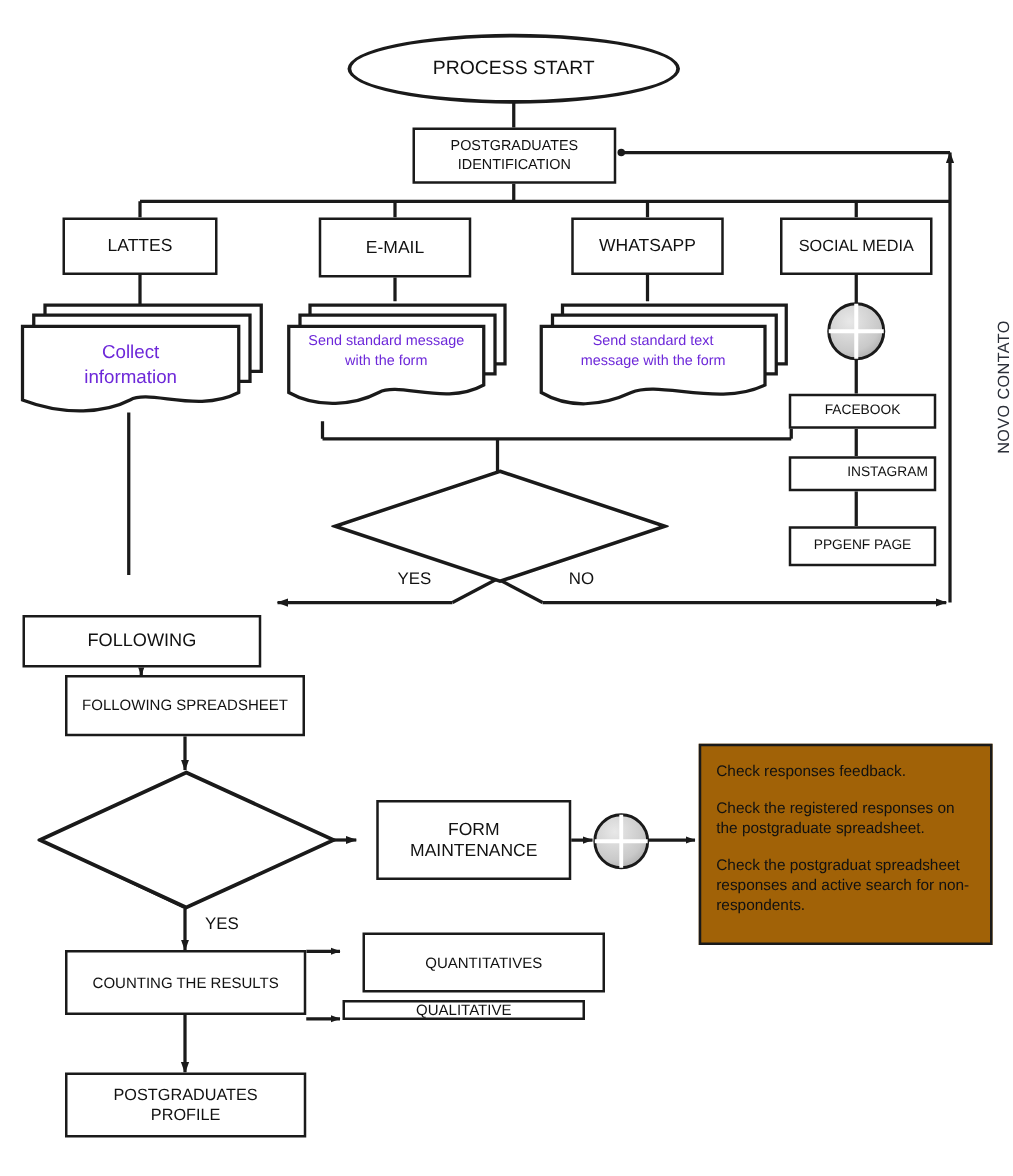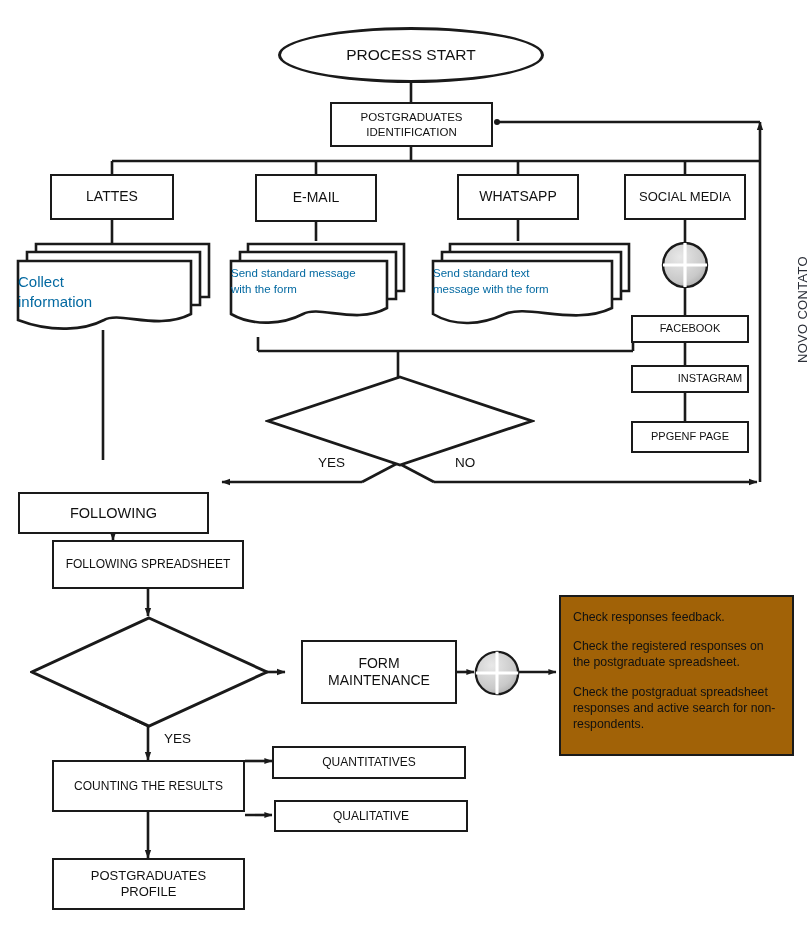--- a/index.html
+++ b/index.html
@@ -44,25 +44,25 @@
   }
   svg.docs{
     position:absolute;
     left:0;top:0;
     width:810px;height:941px;
     overflow:visible;
     z-index:4;
   }
   .doclabel{
     position:absolute;
-    text-align:left;
+    text-align:center;
     line-height:1.35;
     white-space:pre-line;
     z-index:6;
-    color:#0369a1;
+    color:#6d28d9;
   }
   .edgelabel{
     position:absolute;
     z-index:6;
     color:#111111;
     white-space:nowrap;
   }
   .vlabel{
     position:absolute;
     z-index:6;
@@ -297,25 +297,25 @@
   <div class="notebox" style="left:559px;top:595px;width:235px;height:161px;font-size:12.3px;">
     <p>Check responses feedback.</p>
     <p>Check the registered responses on the postgraduate spreadsheet.</p>
     <p>Check the postgraduat spreadsheet responses and active search for non-respondents.</p>
   </div>
 
   <div class="node" style="left:52px;top:760px;width:193px;height:52px;font-size:12px;">
     <span class="txt">COUNTING THE RESULTS</span>
   </div>
 
-  <div class="node" style="left:272px;top:746px;width:194px;height:33px;font-size:12px;">
+  <div class="node" style="left:290px;top:746px;width:194px;height:48px;font-size:12px;">
     <span class="txt">QUANTITATIVES</span>
   </div>
 
-  <div class="node" style="left:274px;top:800px;width:194px;height:32px;font-size:12px;justify-content:center;">
+  <div class="node" style="left:274px;top:800px;width:194px;height:16px;font-size:12px;justify-content:center;">
     <span class="txt">QUALITATIVE</span>
   </div>
 
   <div class="node" style="left:52px;top:858px;width:193px;height:52px;font-size:13px;">
     <span class="txt">POSTGRADUATES
 PROFILE</span>
   </div>
 
 </div>
 

